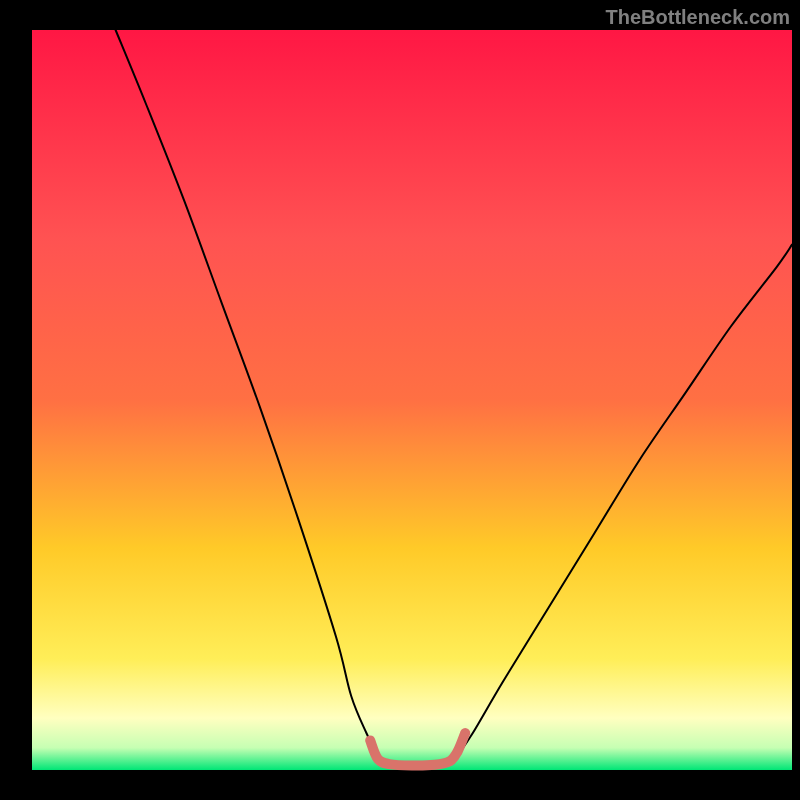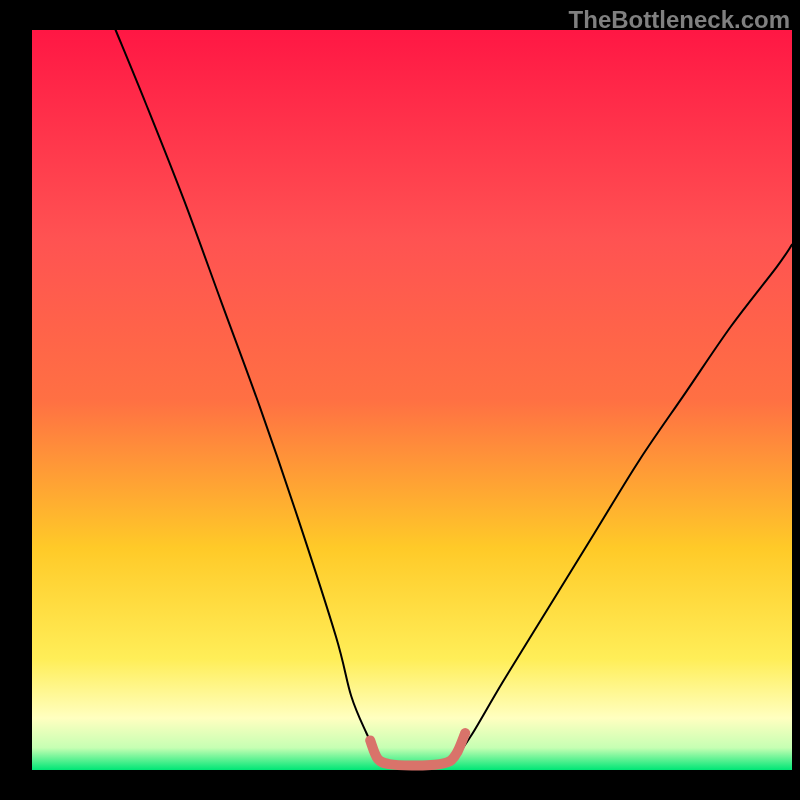--- a/index.html
+++ b/index.html
@@ -14,21 +14,21 @@
   .chart-container {
     position: relative;
     width: 800px;
     height: 800px;
   }
   .watermark {
     position: absolute;
     top: 6px;
     right: 10px;
     color: #808080;
-    font-size: 24px;
+    font-size: 20px;
     font-weight: bold;
     z-index: 10;
   }
   svg {
     display: block;
   }
 </style>
 </head>
 <body>
 

